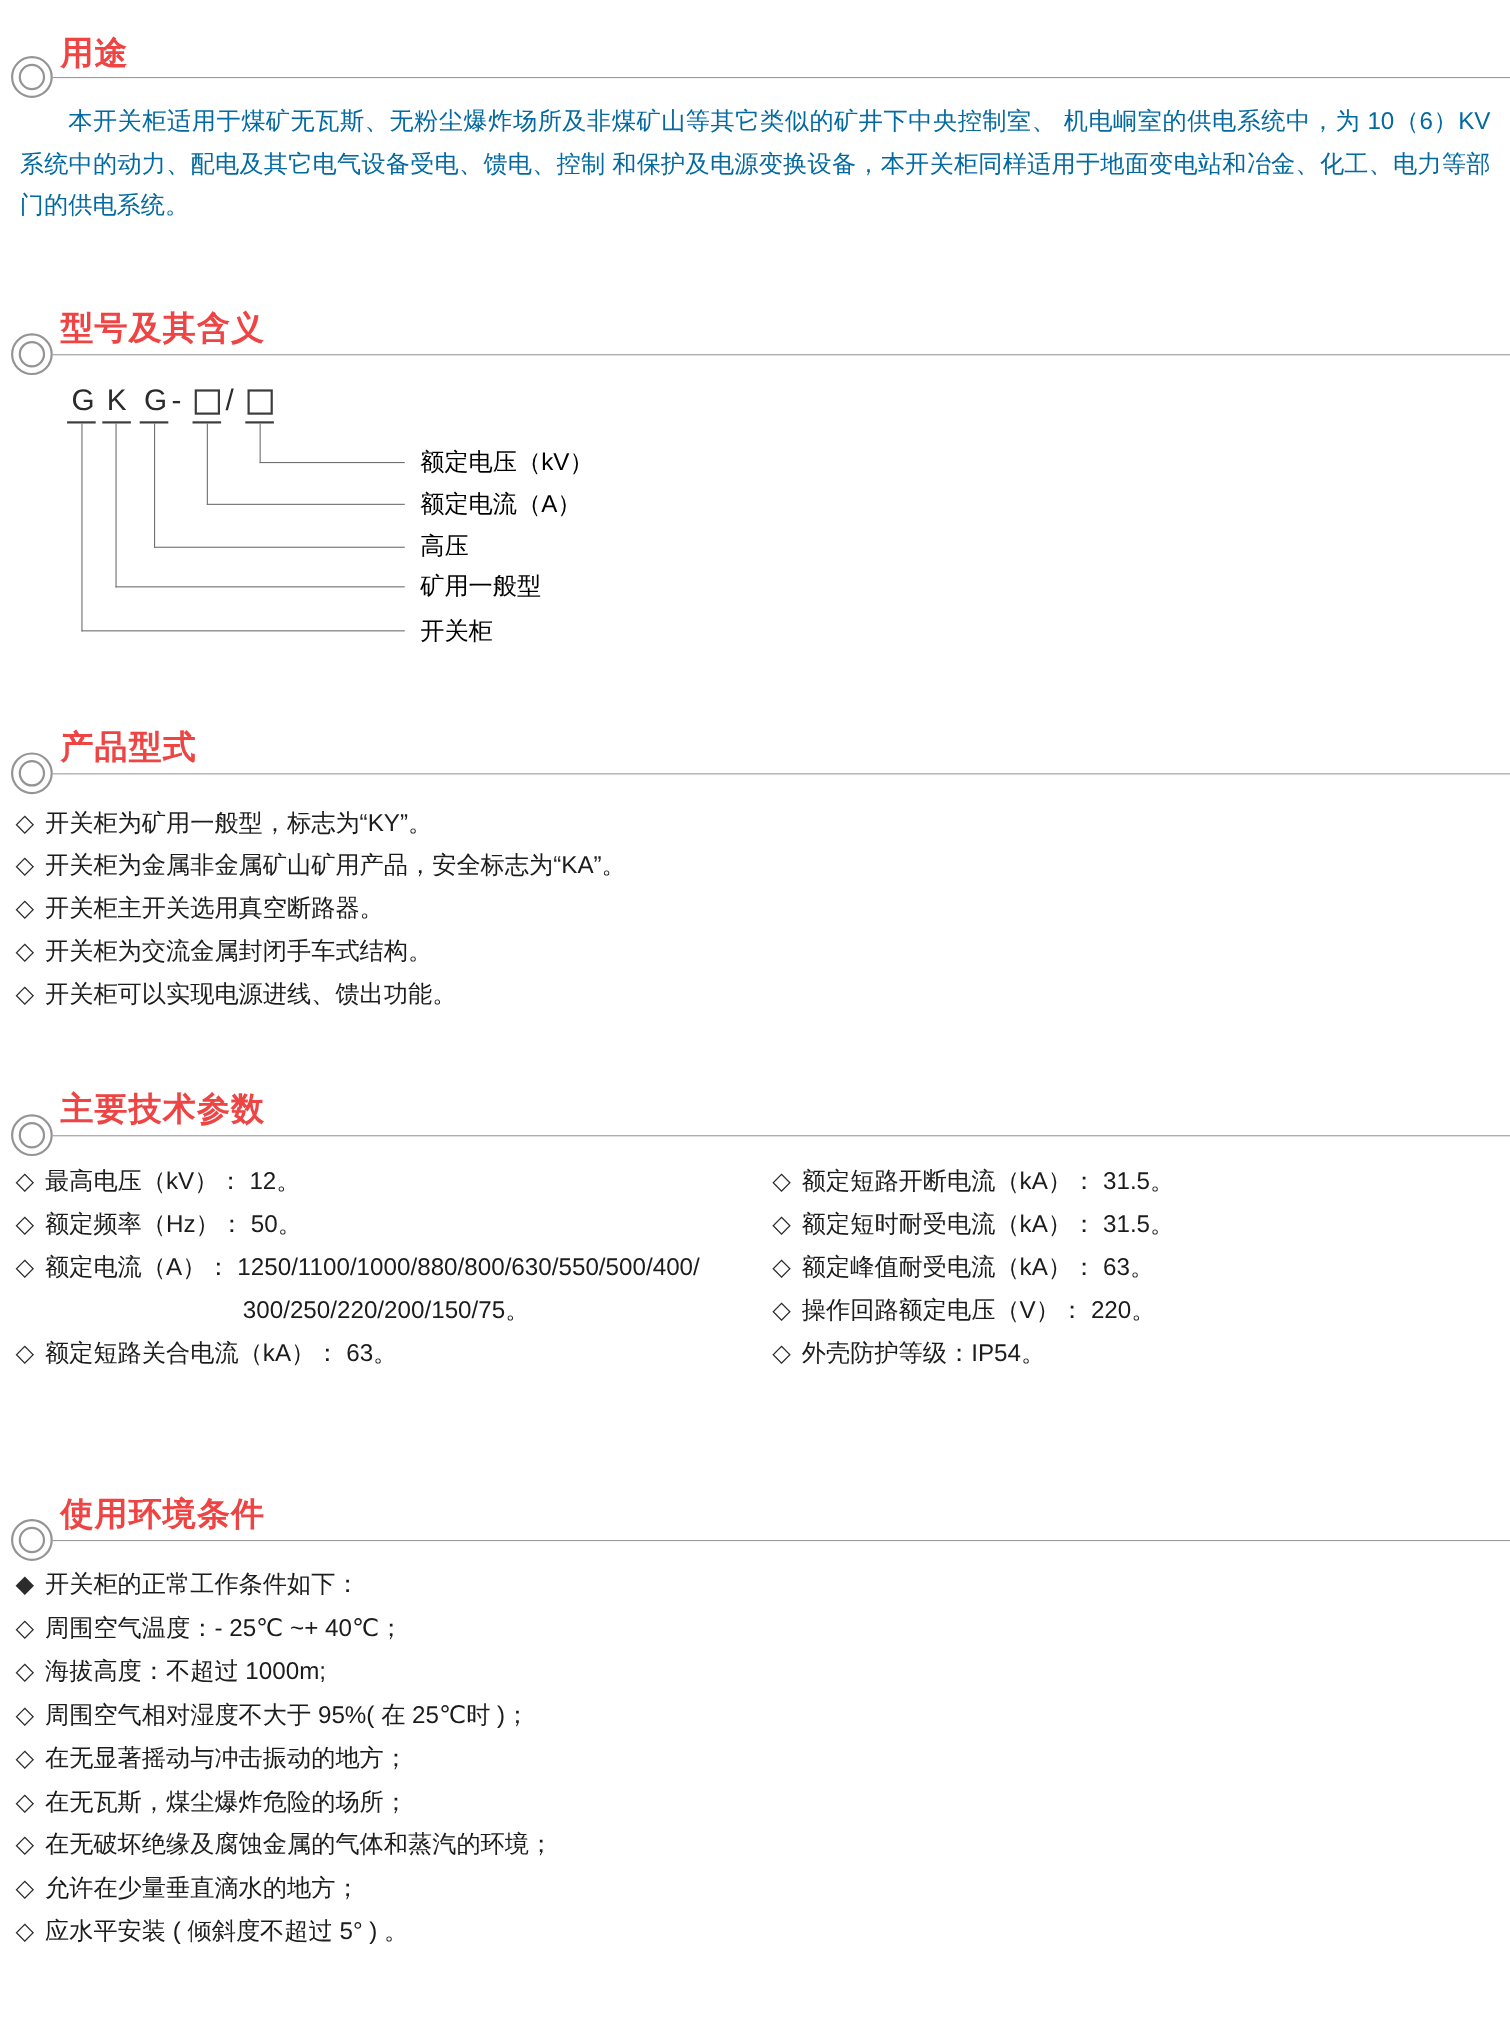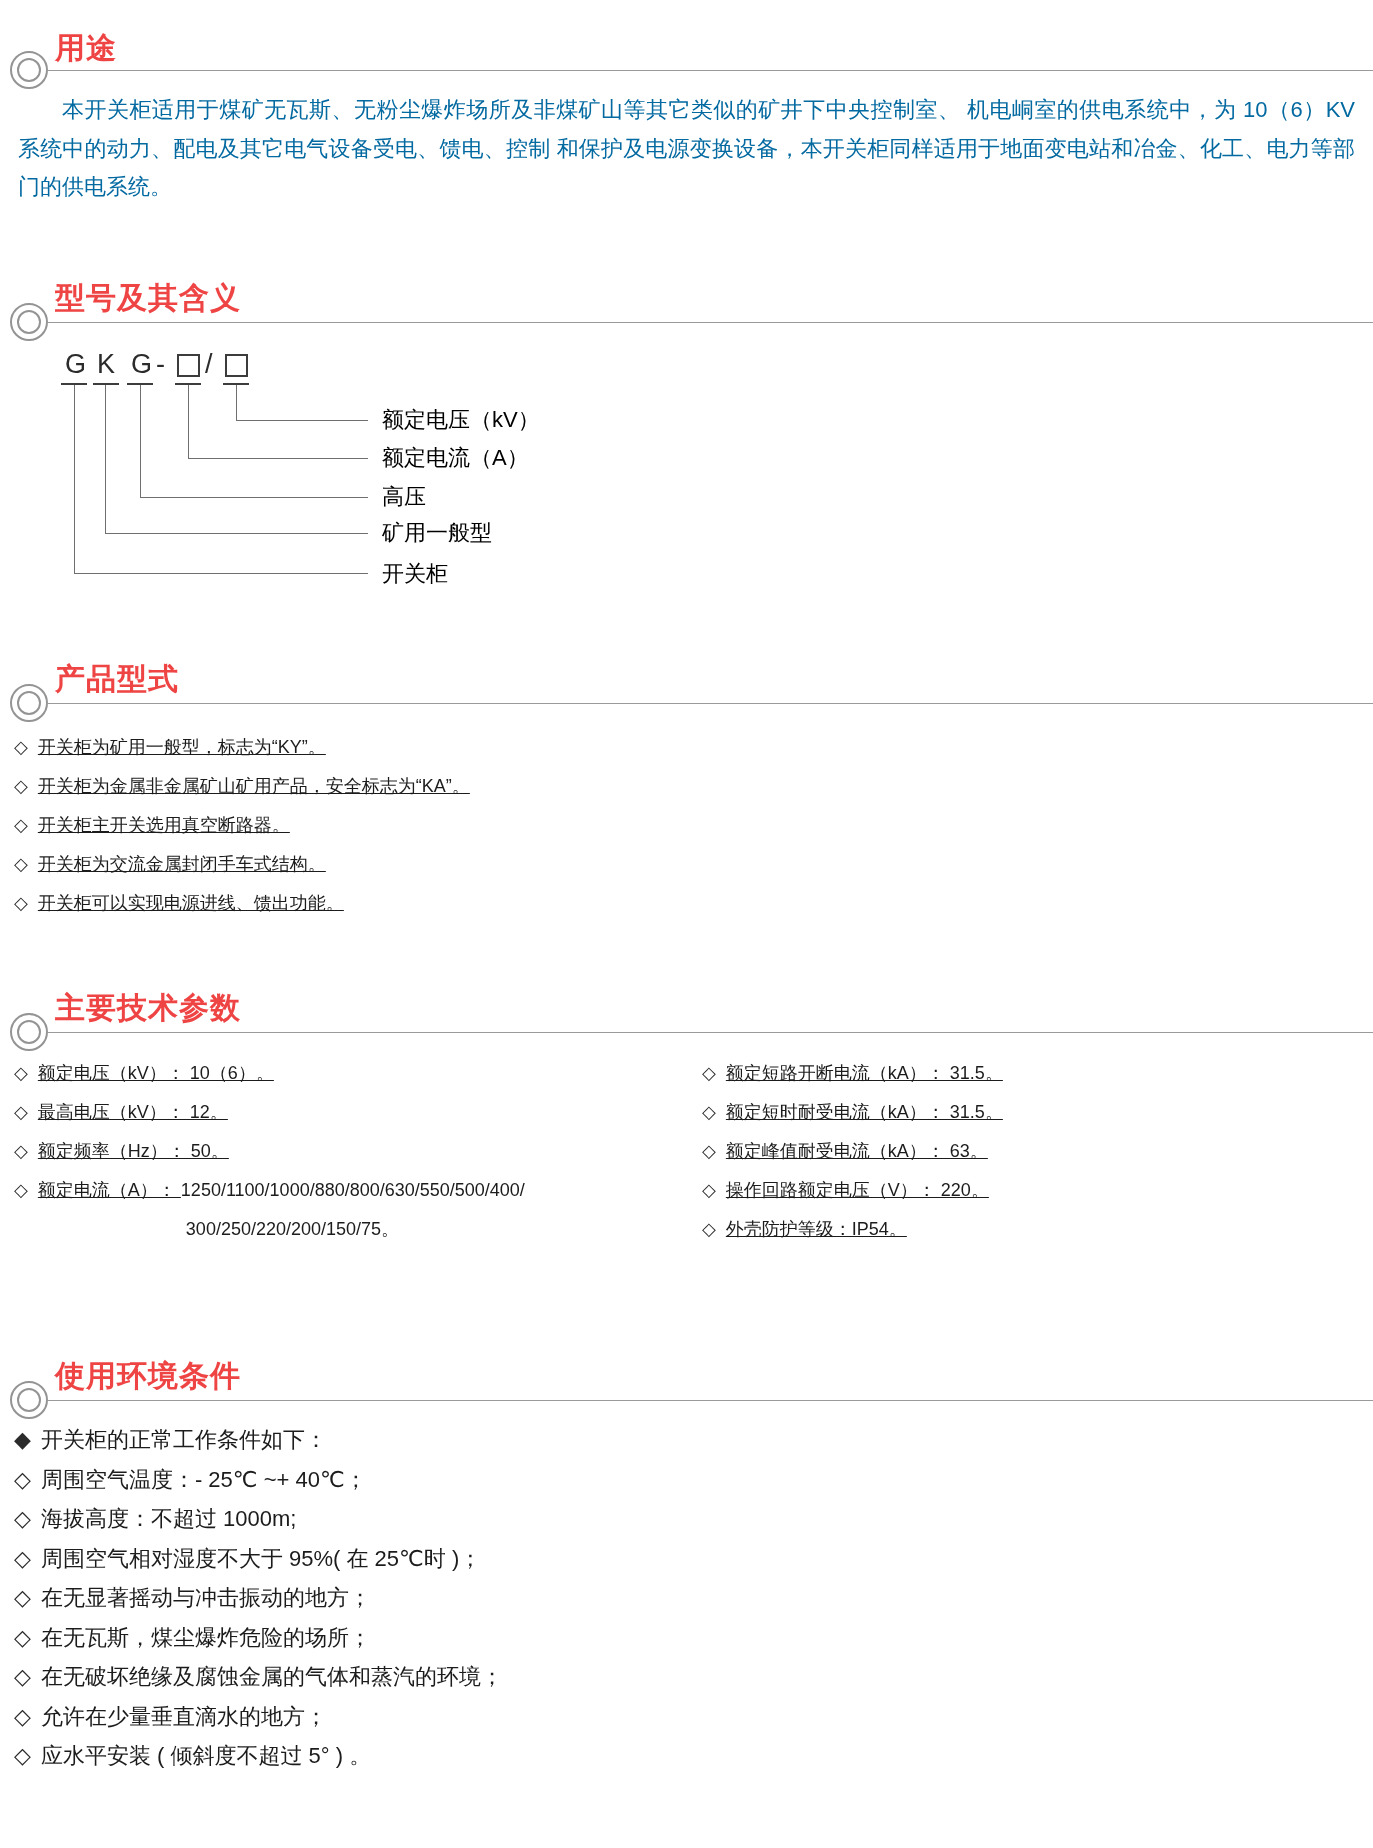--- a/index.html
+++ b/index.html
@@ -33,21 +33,21 @@
     border:2px solid #949494;border-radius:50%;
   }
   .rule-line{flex:1;border-top:1.5px solid #9a9a9a;height:0;}
   
   .para{
     position:absolute;left:18px;right:18px;
     font-size:22px;line-height:38.5px;
     text-align:justify;text-indent:2em;
     color:#0369a1;
   }
-  .plist{position:absolute;font-size:18px;line-height:39px;white-space:nowrap;text-decoration:underline;}
+  .plist{position:absolute;font-size:22px;line-height:39px;white-space:nowrap;}
   .plist .prow{white-space:nowrap;}
   .dm{display:inline-block;margin-right:10px;color:#2b2b2b;}
   .envlist{position:absolute;font-size:22px;line-height:39.5px;white-space:nowrap;}
   
   .vwrap{display:inline-block;vertical-align:top;}
   .vl{display:block;}
   .vl2{margin-left:5px;}
   
   .diagram{position:absolute;left:0;top:350px;width:700px;height:260px;}
   .mchar{position:absolute;top:0;font-size:27px;color:#2b2b2b;line-height:28px;}
@@ -131,26 +131,26 @@
 
 <div class="sec-title" style="top:988px;">主要技术参数</div>
 <div class="sec-rule" style="top:1012px;">
   <span class="ring">
       <span class="ring-inner"></span>
     </span>
   <span class="rule-line"></span>
 </div>
 
 <div class="plist" style="top:1054px;left:14px;width:672px;">
-  <div class="prow"><span class="dm">◇</span><span>额定电压（kV）： 10（6）。</span></div>
   <div class="prow"><span class="dm">◇</span><span>最高电压（kV）： 12。</span></div>
   <div class="prow"><span class="dm">◇</span><span>额定频率（Hz）： 50。</span></div>
   <div class="prow">
     <span class="dm">◇</span><span>额定电流（A）： </span><span class="vwrap"><span class="vl">1250/1100/1000/880/800/630/550/500/400/</span><span class="vl vl2">300/250/220/200/150/75。</span></span>
   </div>
+  <div class="prow"><span class="dm">◇</span><span>额定短路关合电流（kA）： 63。</span></div>
 </div>
 
 <div class="plist" style="top:1054px;left:702px;width:660px;">
   <div class="prow"><span class="dm">◇</span><span>额定短路开断电流（kA）： 31.5。</span></div>
   <div class="prow"><span class="dm">◇</span><span>额定短时耐受电流（kA）： 31.5。</span></div>
   <div class="prow"><span class="dm">◇</span><span>额定峰值耐受电流（kA）： 63。</span></div>
   <div class="prow"><span class="dm">◇</span><span>操作回路额定电压（V）： 220。</span></div>
   <div class="prow"><span class="dm">◇</span><span>外壳防护等级：IP54。</span></div>
 </div>
 

